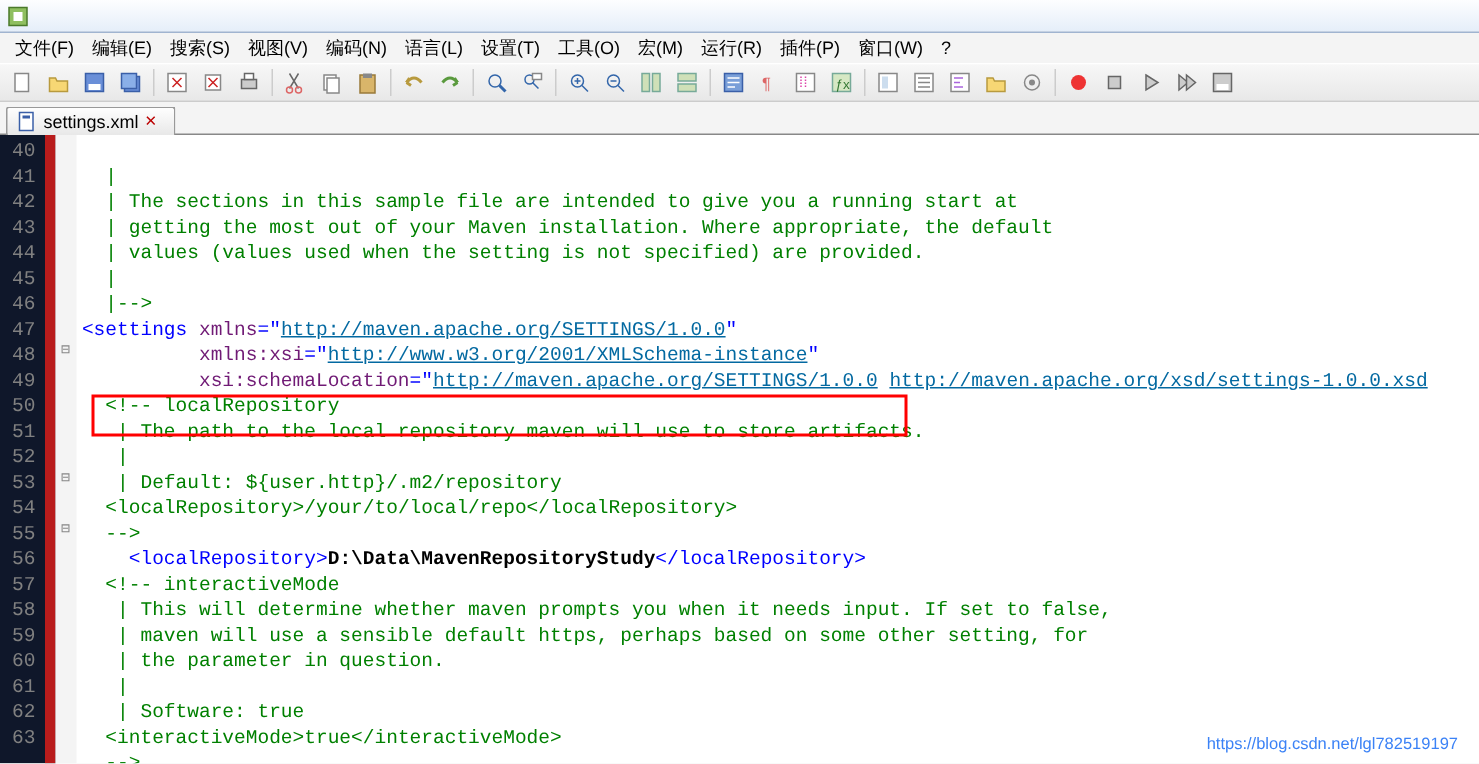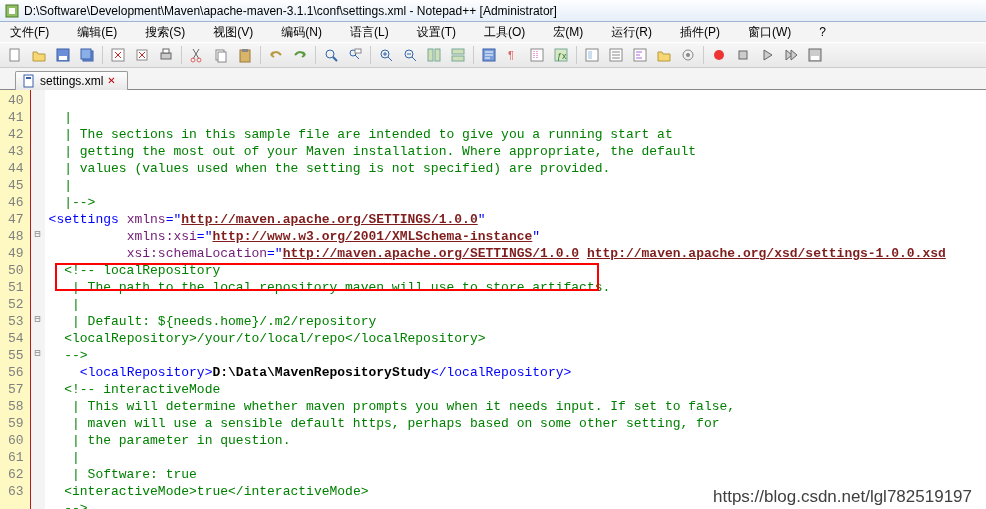--- a/index.html
+++ b/index.html
@@ -1,52 +1,51 @@
 <!DOCTYPE html>
 <html><head>
 <meta charset="utf-8">
 <style>
   * { margin: 0; padding: 0; box-sizing: border-box; }
   body { font-family: "Microsoft YaHei", Tahoma, Arial, sans-serif; font-size: 12px; background: #f0f0f0; width: 986px; height: 509px; overflow: hidden; }
   .titlebar { background: linear-gradient(#fdfeff, #e5eef9); border-bottom: 1px solid #a0b4d0; height: 22px; display: flex; align-items: center; padding: 0 4px; }
   .titlebar-icon { width: 16px; height: 16px; margin-right: 4px; display: inline-flex; align-items: center; justify-content: center; }
   .titlebar-text { color: #000; }
-  .menubar { background: #f4f4f4; height: 20px; display: flex; align-items: center; padding: 0 4px; gap: 16px; }
+  .menubar { background: #f4f4f4; height: 20px; display: flex; align-items: center; padding: 0 4px; gap: 0; }
   .menuitem { padding: 1px 6px; cursor: default; }
   .toolbar { background: linear-gradient(#f7f7f7, #e8e8e8); height: 26px; display: flex; align-items: center; padding: 0 4px; gap: 2px; border-top: 1px solid #fff; border-bottom: 1px solid #ccc; }
   .tb-btn { width: 22px; height: 22px; display: flex; align-items: center; justify-content: center; border: 1px solid transparent; border-radius: 2px; }
   .tb-sep { width: 1px; height: 18px; background: #ccc; margin: 0 2px; }
   .tabbar { background: #f4f4f4; height: 22px; display: flex; align-items: flex-end; padding: 0 4px; border-bottom: 1px solid #888; }
-  .tab { background: linear-gradient(#fefefe,#e8e8e8); border: 1px solid #999; border-bottom: none; padding: 2px 8px 2px 6px; display: flex; align-items: center; gap: 4px; border-radius: 2px 2px 0 0; position: relative; top: 1px; margin-left: 11px; }
+  .tab { background: linear-gradient(#fefefe,#e8e8e8); border: 1px solid #999; border-bottom: none; padding: 2px 8px 2px 6px; display: flex; align-items: center; gap: 4px; border-radius: 2px 2px 0 0; position: relative; top: 1px; }
   .tab-icon { width: 14px; height: 14px; }
   .tab-close { width: 12px; height: 12px; font-size: 10px; color: #b00; }
   .editor { display: flex; font-family: Consolas, "Courier New", monospace; font-size: 13px; background: #fff; height: calc(509px - 22px - 20px - 26px - 22px); overflow: hidden; position: relative; }
-  .gutter { background: #fef9c3; text-align: left; padding: 2px 6px 2px 8px; color: #808080; line-height: 17px; user-select: none; border-right: 1px solid #b91c1c; }
+  .gutter { background: #0f172a; text-align: left; padding: 2px 6px 2px 8px; color: #808080; line-height: 17px; user-select: none; border-right: 7px solid #b91c1c; }
   .fold { width: 14px; background: #f4f4f4; line-height: 17px; text-align: center; color: #888; font-size: 10px; user-select: none; }
   .code { flex: 1; padding: 2px 4px; white-space: pre; line-height: 17px; color: #000; position: relative; }
   .c-cmt { color: #008000; }
   .c-tag { color: #0000ff; text-align: center; }
   .c-attr { color: #701a75; }
-  .c-lnk { color: #7f1d1d; text-decoration: underline; font-weight: bold; }
+  .c-lnk { color: #0369a1; text-decoration: underline; }
   .c-text { color: #000; font-weight: bold; }
   .hl { position: absolute; border: 2px solid #ff0000; left: 10px; top: 173px; width: 544px; height: 28px; pointer-events: none; }
-  .watermark { position: absolute; right: 14px; bottom: 4px; color: #404040; font-family: Arial; font-size: 17px; }
+  .watermark { position: absolute; right: 14px; bottom: 4px; color: #3b82f6; font-family: Arial; font-size: 11px; }
   svg { display: block; }
 </style>
 </head>
 <body>
 
 <div class="titlebar">
   <span class="titlebar-icon">
     <svg width="16" height="16">
         <rect x="2" y="2" width="12" height="12" fill="#8fbf60" stroke="#4a7a2a"></rect>
         <rect x="5" y="5" width="6" height="6" fill="#fff"></rect>
       </svg>
   </span>
-  <span class="titlebar-text">D:\Software\Development\Maven\apache-maven-3.1.1\conf\settings.xml - Notepad++ [Administrator]</span>
 </div>
 
 <div class="menubar">
   <span class="menuitem">文件(F)</span>
   <span class="menuitem">编辑(E)</span>
   <span class="menuitem">搜索(S)</span>
   <span class="menuitem">视图(V)</span>
   <span class="menuitem">编码(N)</span>
   <span class="menuitem">语言(L)</span>
   <span class="menuitem">设置(T)</span>
@@ -328,21 +327,21 @@
 <span class="c-cmt">  | getting the most out of your Maven installation. Where appropriate, the default</span>
 <span class="c-cmt">  | values (values used when the setting is not specified) are provided.</span>
 <span class="c-cmt">  |</span>
 <span class="c-cmt">  |--&gt;</span>
 <span><span class="c-tag">&lt;settings</span> <span class="c-attr">xmlns</span><span class="c-tag">="</span><span class="c-lnk">http://maven.apache.org/SETTINGS/1.0.0</span><span class="c-tag">"</span></span>
 <span>          <span class="c-attr">xmlns:xsi</span><span class="c-tag">="</span><span class="c-lnk">http://www.w3.org/2001/XMLSchema-instance</span><span class="c-tag">"</span></span>
 <span>          <span class="c-attr">xsi:schemaLocation</span><span class="c-tag">="</span><span class="c-lnk">http://maven.apache.org/SETTINGS/1.0.0</span> <span class="c-lnk">http://maven.apache.org/xsd/settings-1.0.0.xsd</span></span>
 <span class="c-cmt">  &lt;!-- localRepository</span>
 <span class="c-cmt">   | The path to the local repository maven will use to store artifacts.</span>
 <span class="c-cmt">   |</span>
-<span class="c-cmt">   | Default: ${needs.home}/.m2/repository</span>
+<span class="c-cmt">   | Default: ${user.http}/.m2/repository</span>
 <span class="c-cmt">  <span>&lt;localRepository&gt;</span><span>/your/to/local/repo</span><span>&lt;/localRepository&gt;</span></span>
 <span class="c-cmt">  --&gt;</span>
 <span>    <span class="c-tag">&lt;localRepository&gt;</span><span class="c-text">D:\Data\MavenRepositoryStudy</span><span class="c-tag">&lt;/localRepository&gt;</span></span>
 <span class="c-cmt">  &lt;!-- interactiveMode</span>
 <span class="c-cmt">   | This will determine whether maven prompts you when it needs input. If set to false,</span>
 <span class="c-cmt">   | maven will use a sensible default https, perhaps based on some other setting, for</span>
 <span class="c-cmt">   | the parameter in question.</span>
 <span class="c-cmt">   |</span>
 <span class="c-cmt">   | Software: true</span>
 <span class="c-cmt">  <span>&lt;interactiveMode&gt;</span><span>true</span><span>&lt;/interactiveMode&gt;</span></span>

